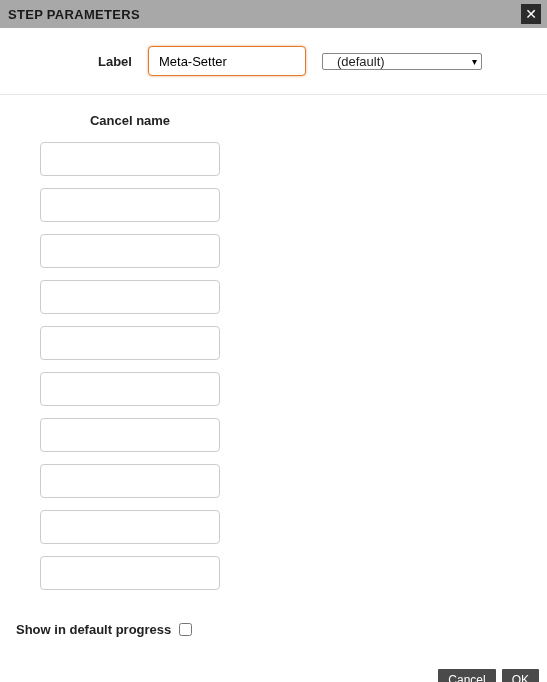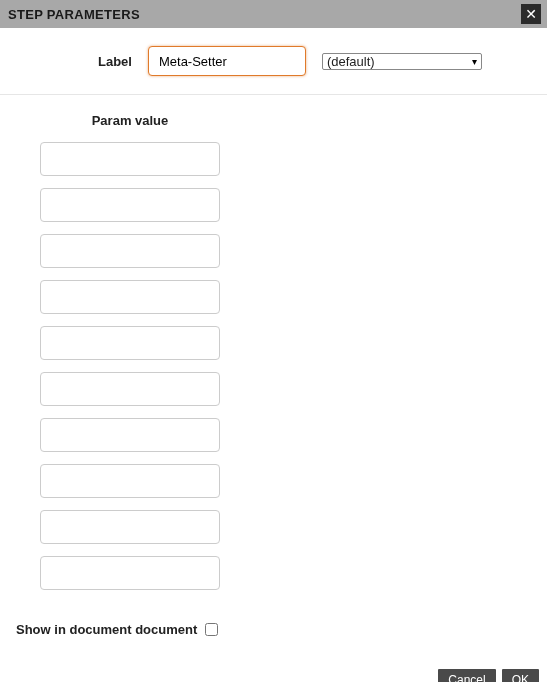--- a/index.html
+++ b/index.html
@@ -63,21 +63,21 @@
   }
   .select-wrap {
     position: relative;
     width: 160px;
     height: 17px;
     border: 1px solid #888;
     border-radius: 2px;
     background: #fff;
     display: flex;
     align-items: center;
-    padding: 0 20px 0 4px;
+    padding: 0 20px 0 14px;
     cursor: pointer;
   }
   .select-arrow {
     position: absolute;
     right: 4px;
     top: 50%;
     transform: translateY(-50%);
     font-size: 10px;
     color: #000;
   }
@@ -153,36 +153,36 @@
     <div class="select-wrap">
       <span>(default)</span>
       <span class="select-arrow">▾</span>
     </div>
   </div>
 
   <div class="divider"></div>
 
   <div class="columns">
     <div class="col">
-      <div class="col-header">Param value</div>
+      <div class="col-header">Cancel name</div>
       <input class="param-input" type="text" value="" style="">
       <input class="param-input" type="text" value="" style="">
       <input class="param-input" type="text" value="" style="">
       <input class="param-input" type="text" value="" style="">
       <input class="param-input" type="text" value="" style="">
       <input class="param-input" type="text" value="" style="">
       <input class="param-input" type="text" value="" style="">
       <input class="param-input" type="text" value="" style="">
       <input class="param-input" type="text" value="" style="">
       <input class="param-input" type="text" value="" style="">
     </div>
   </div>
 
   <label class="show-progress">
-    <span>Show in document document</span>
+    <span>Show in default progress</span>
     <input type="checkbox" style="">
   </label>
 
 </div>
 
 <div class="footer">
   <button class="btn">Cancel</button>
   <button class="btn">OK</button>
 </div>
 

